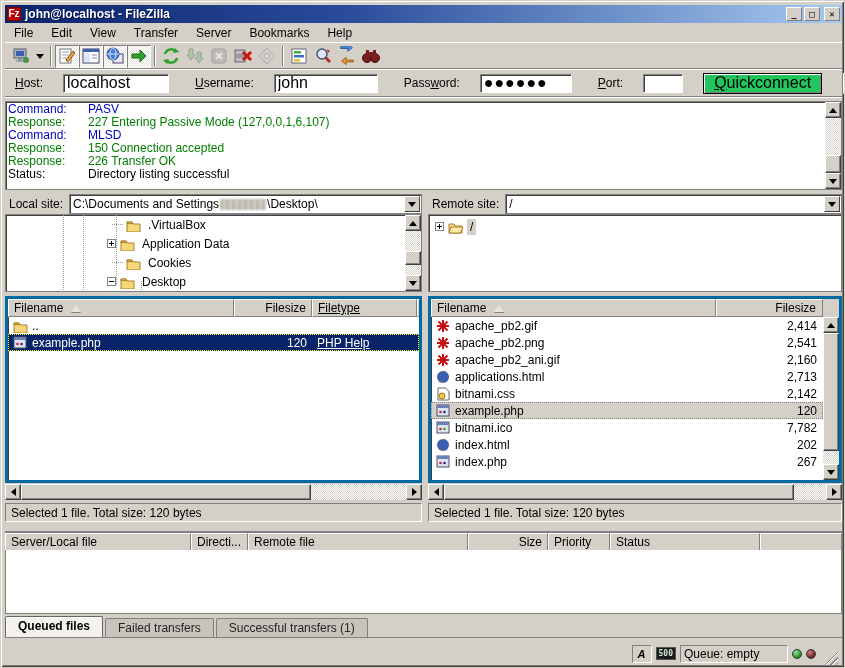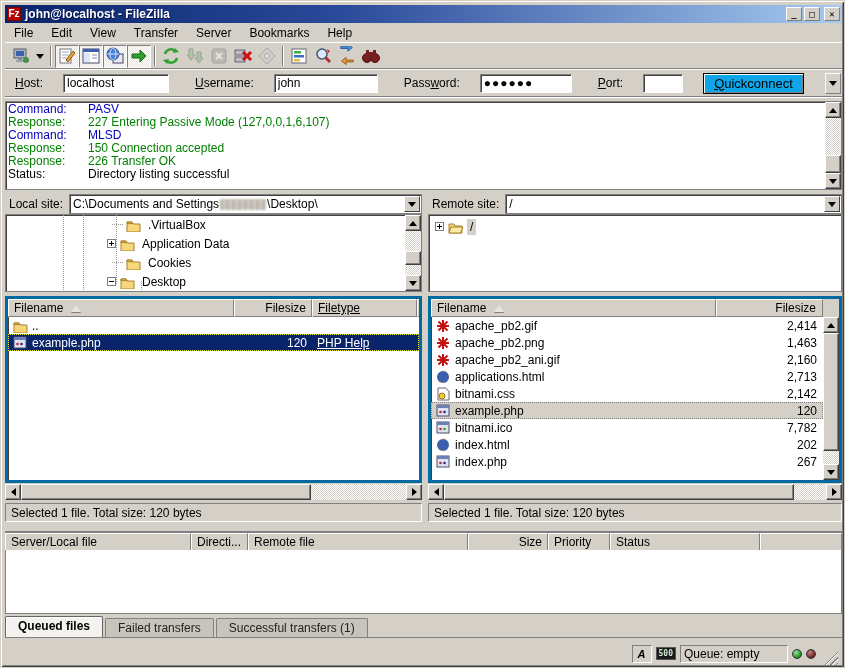--- a/index.html
+++ b/index.html
@@ -35,24 +35,24 @@
     background-image:conic-gradient(#e8e5df 25%, #fff 25% 50%, #e8e5df 50% 75%, #fff 75%); background-size:2px 2px; }
   .tb-btn.disabled { opacity:.45; filter:grayscale(60%); }
   .tb-btn svg { display:block; }
   .dd-arrow { width:0; height:0; border-left:4px solid transparent; border-right:4px solid transparent; border-top:5px solid #000; }
 
   
   #quickbar { position:absolute; left:4px; top:69px; width:837px; height:27px; display:flex; align-items:center; gap:20px; padding-left:10px;
     border-bottom:1px solid #808080; box-shadow:0 1px 0 #fff; }
   .qc-label u { text-decoration:underline; }
   .qc-input { height:19px; background:#fff; border:1px solid #808080; border-right-color:#fff; border-bottom-color:#fff;
-    box-shadow:inset 1px 1px 0 #404040; font-family:"Liberation Sans",sans-serif; font-size:12px; padding:0 3px; }
+    box-shadow:inset 1px 1px 0 #404040; font-family:"Liberation Sans",sans-serif; font-size:16px; padding:0 3px; }
   #host-input { width:106px; } #user-input { width:104px; } #pass-input { width:92px; letter-spacing:1px; } #port-input { width:40px; }
-  #quickconnect-btn { height:21px; padding:0 10px; background:#0ea5e9; border:1px solid #000;
-    box-shadow:inset 1px 1px 0 #fff, inset -1px -1px 0 #808080; font-size:13px; }
+  #quickconnect-btn { height:21px; padding:0 10px; background:#22c55e; border:1px solid #000;
+    box-shadow:inset 1px 1px 0 #fff, inset -1px -1px 0 #808080; font-size:16px; }
   #quickconnect-btn u { text-decoration:underline; }
   #quickconnect-dd { width:16px; height:21px; background:#d4d0c8; display:flex; align-items:center; justify-content:center; margin-left:1px; }
 
   
   #log { position:absolute; left:4px; top:100px; width:837px; height:89px; background:#fff; border:1px solid #808080;
     box-shadow:inset 1px 1px 0 #404040; padding:1px 0 0 2px; overflow:hidden; }
   .log-line { display:flex; height:13px; line-height:13px; font-size:12px; }
   .log-label { width:80px; flex:0 0 80px; }
   .log-line.command, .log-line.command .log-label { color:#0000bf; }
   .log-line.response, .log-line.response .log-label { color:#007f00; }
@@ -548,21 +548,21 @@
                 <g stroke="#c41111" stroke-width="2">
                   <line x1="7" y1="1" x2="7" y2="13"></line>
                   <line x1="1" y1="7" x2="13" y2="7"></line>
                   <line x1="2.5" y1="2.5" x2="11.5" y2="11.5"></line>
                   <line x1="11.5" y1="2.5" x2="2.5" y2="11.5"></line>
                 </g>
               </svg>
             </span>
             <span>apache_pb2.png</span>
           </div>
-        <div class="lcell rc-size right">1,463</div>
+        <div class="lcell rc-size right">2,541</div>
       </div>
       <div class="lrow">
         <div class="lcell rc-name">
             <span class="icon14">
               <svg width="15" height="14">
                 <g stroke="#c41111" stroke-width="2">
                   <line x1="7" y1="1" x2="7" y2="13"></line>
                   <line x1="1" y1="7" x2="13" y2="7"></line>
                   <line x1="2.5" y1="2.5" x2="11.5" y2="11.5"></line>
                   <line x1="11.5" y1="2.5" x2="2.5" y2="11.5"></line>

